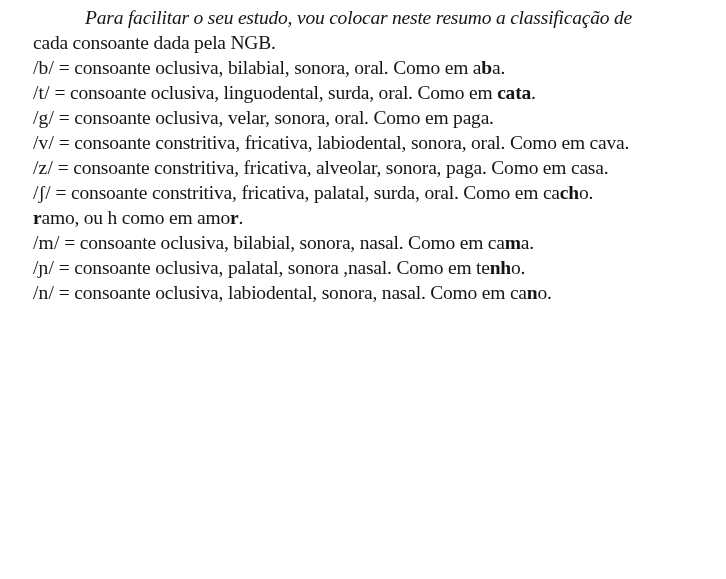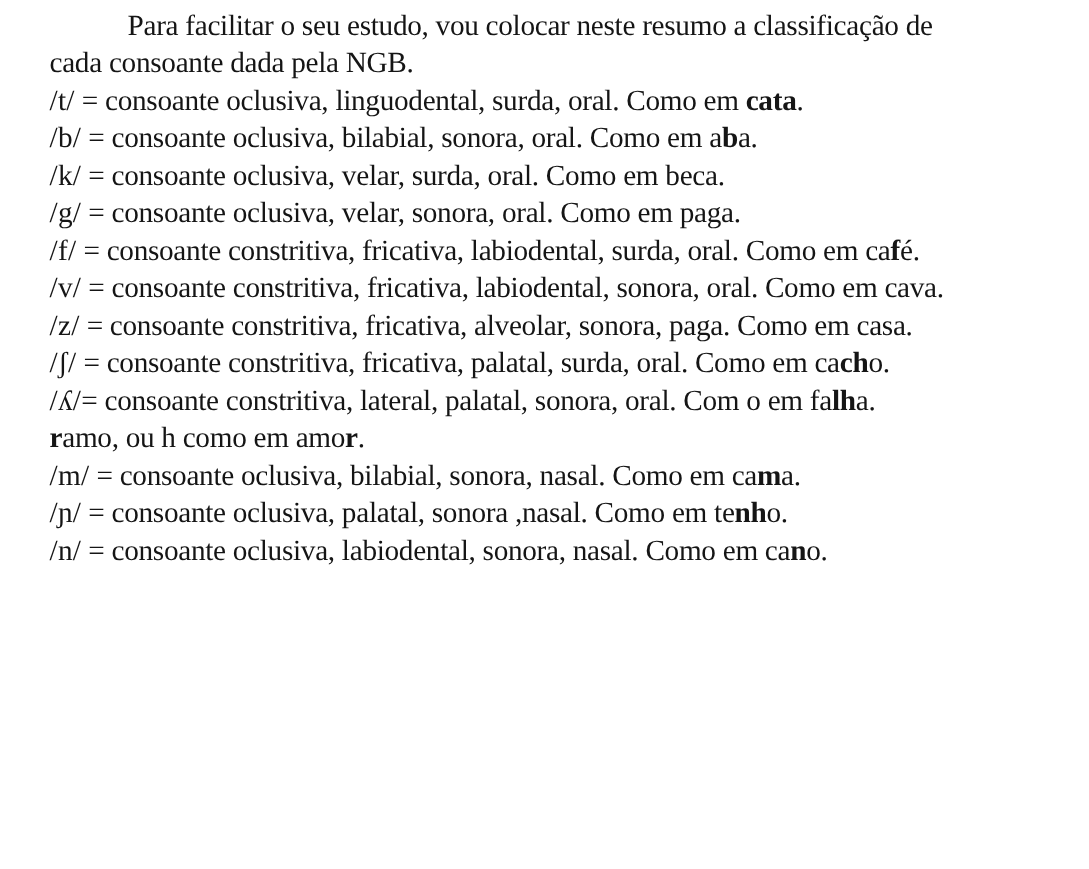--- a/index.html
+++ b/index.html
@@ -24,42 +24,40 @@
   }
   .line {
     font-size: 19.5px;
     line-height: 25px;
     height: 25px;
     white-space: pre;
     letter-spacing: -0.2px;
   }
   .line.indent {
     text-indent: 52px;
+    font-style: italic;
   }
   .seg-bold {
     font-weight: bold;
   }
   .phoneme {
     letter-spacing: 0.2px;
   }
 </style>
 </head>
 <body>
 
 <div class="page">
   <div class="text-block">
       <div class="line indent"><span>Para facilitar o seu estudo, vou colocar neste resumo a classificação de</span></div>
       <div class="line"><span>cada consoante dada pela NGB.</span></div>
+      <div class="line"><span class="phoneme">/b/</span><span> = consoante oclusiva, bilabial, sonora, oral. Como em a</span><span class="seg-bold">b</span><span>a.</span></div>
       <div class="line"><span class="phoneme">/t/</span><span> = consoante oclusiva, linguodental, surda, oral. Como em </span><span class="seg-bold">cata</span><span>.</span></div>
-      <div class="line"><span class="phoneme">/b/</span><span> = consoante oclusiva, bilabial, sonora, oral. Como em a</span><span class="seg-bold">b</span><span>a.</span></div>
-      <div class="line"><span class="phoneme">/k/</span><span> = consoante oclusiva, velar, surda, oral. Como em beca.</span></div>
       <div class="line"><span class="phoneme">/g/</span><span> = consoante oclusiva, velar, sonora, oral. Como em paga.</span></div>
-      <div class="line"><span class="phoneme">/f/</span><span> = consoante constritiva, fricativa, labiodental, surda, oral. Como em ca</span><span class="seg-bold">f</span><span>é.</span></div>
       <div class="line"><span class="phoneme">/v/</span><span> = consoante constritiva, fricativa, labiodental, sonora, oral. Como em cava.</span></div>
       <div class="line"><span class="phoneme">/z/</span><span> = consoante constritiva, fricativa, alveolar, sonora, paga. Como em casa.</span></div>
       <div class="line"><span class="phoneme">/ʃ/</span><span> = consoante constritiva, fricativa, palatal, surda, oral. Como em ca</span><span class="seg-bold">ch</span><span>o.</span></div>
-      <div class="line"><span class="phoneme">/ʎ/</span><span>= consoante constritiva, lateral, palatal, sonora, oral. Com o em fa</span><span class="seg-bold">lh</span><span>a.</span></div>
       <div class="line"><span class="seg-bold">r</span><span>amo, ou h como em amo</span><span class="seg-bold">r</span><span>.</span></div>
       <div class="line"><span class="phoneme">/m/</span><span> = consoante oclusiva, bilabial, sonora, nasal. Como em ca</span><span class="seg-bold">m</span><span>a.</span></div>
       <div class="line"><span class="phoneme">/ɲ/</span><span> = consoante oclusiva, palatal, sonora ,nasal. Como em te</span><span class="seg-bold">nh</span><span>o.</span></div>
       <div class="line"><span class="phoneme">/n/</span><span> = consoante oclusiva, labiodental, sonora, nasal. Como em ca</span><span class="seg-bold">n</span><span>o.</span></div>
     </div>
 </div>
 
 </body></html>

